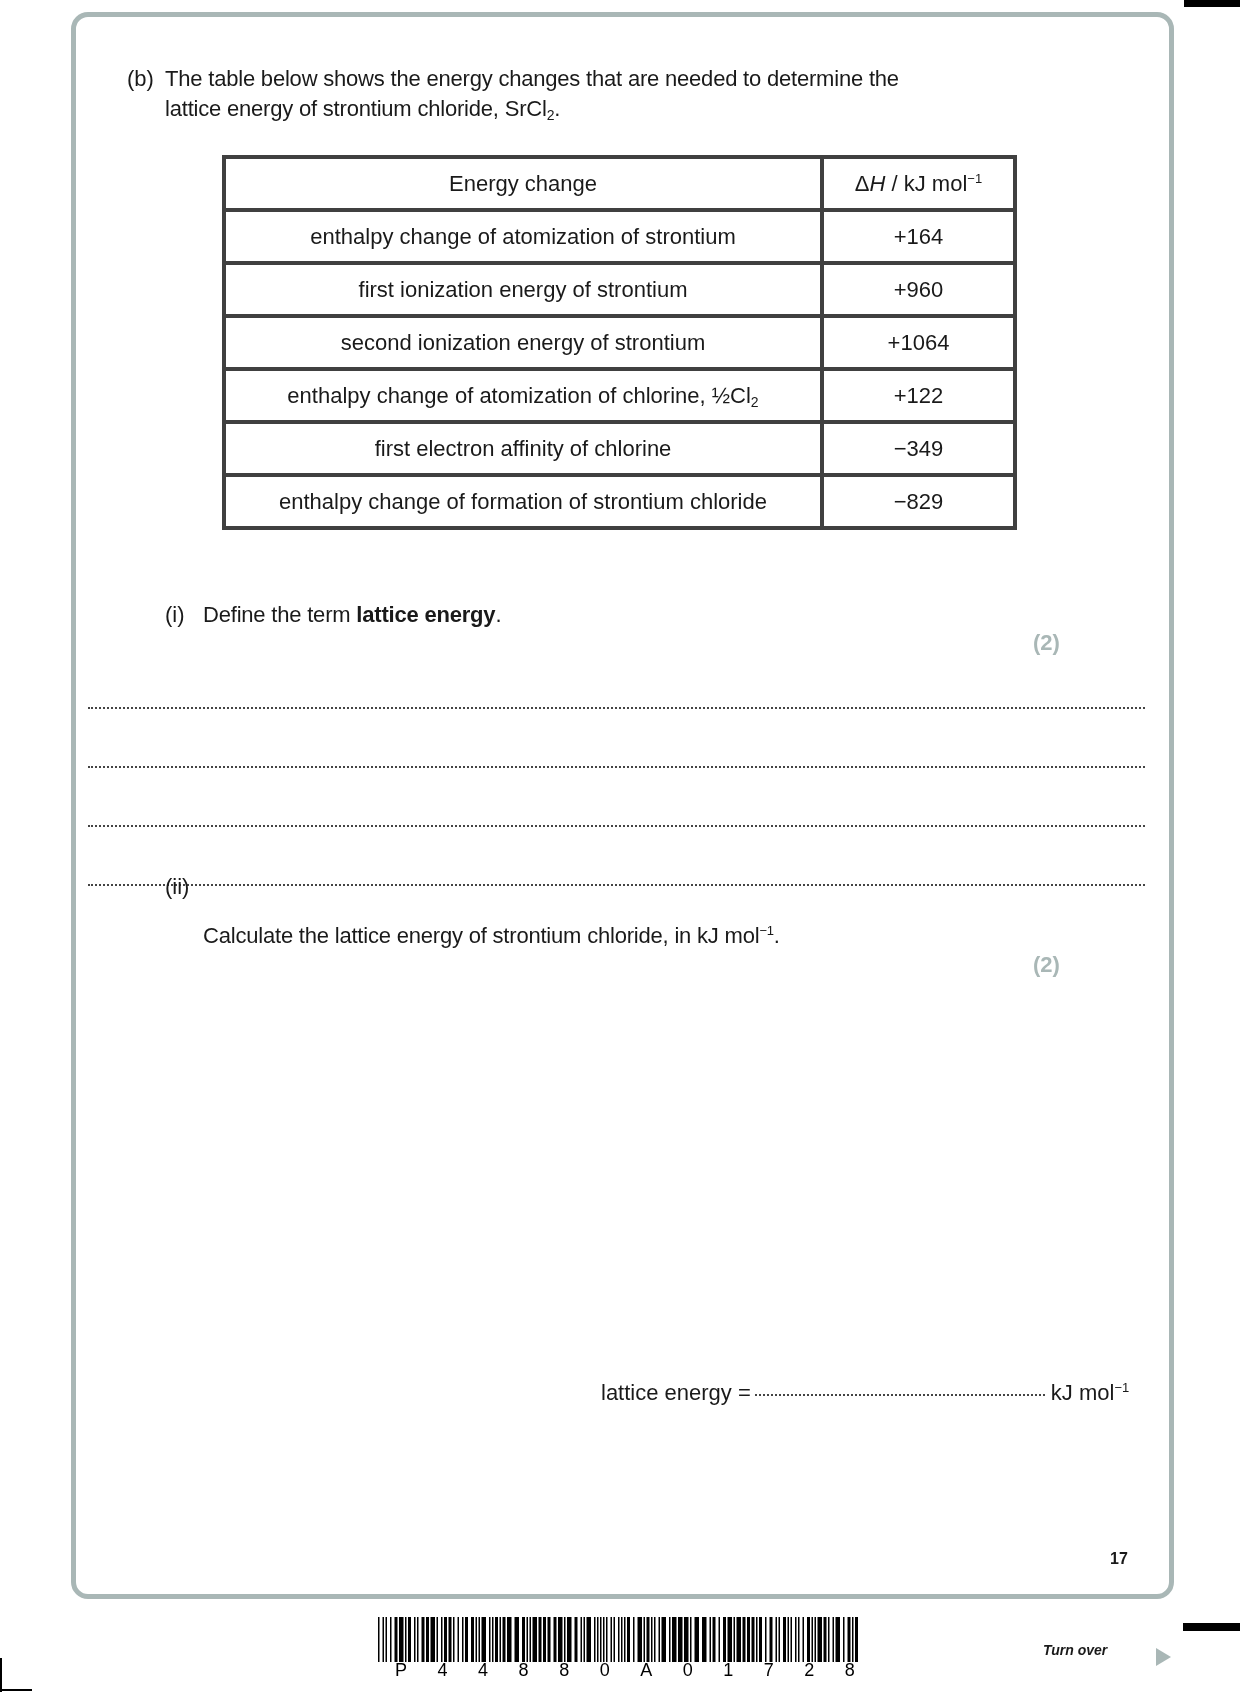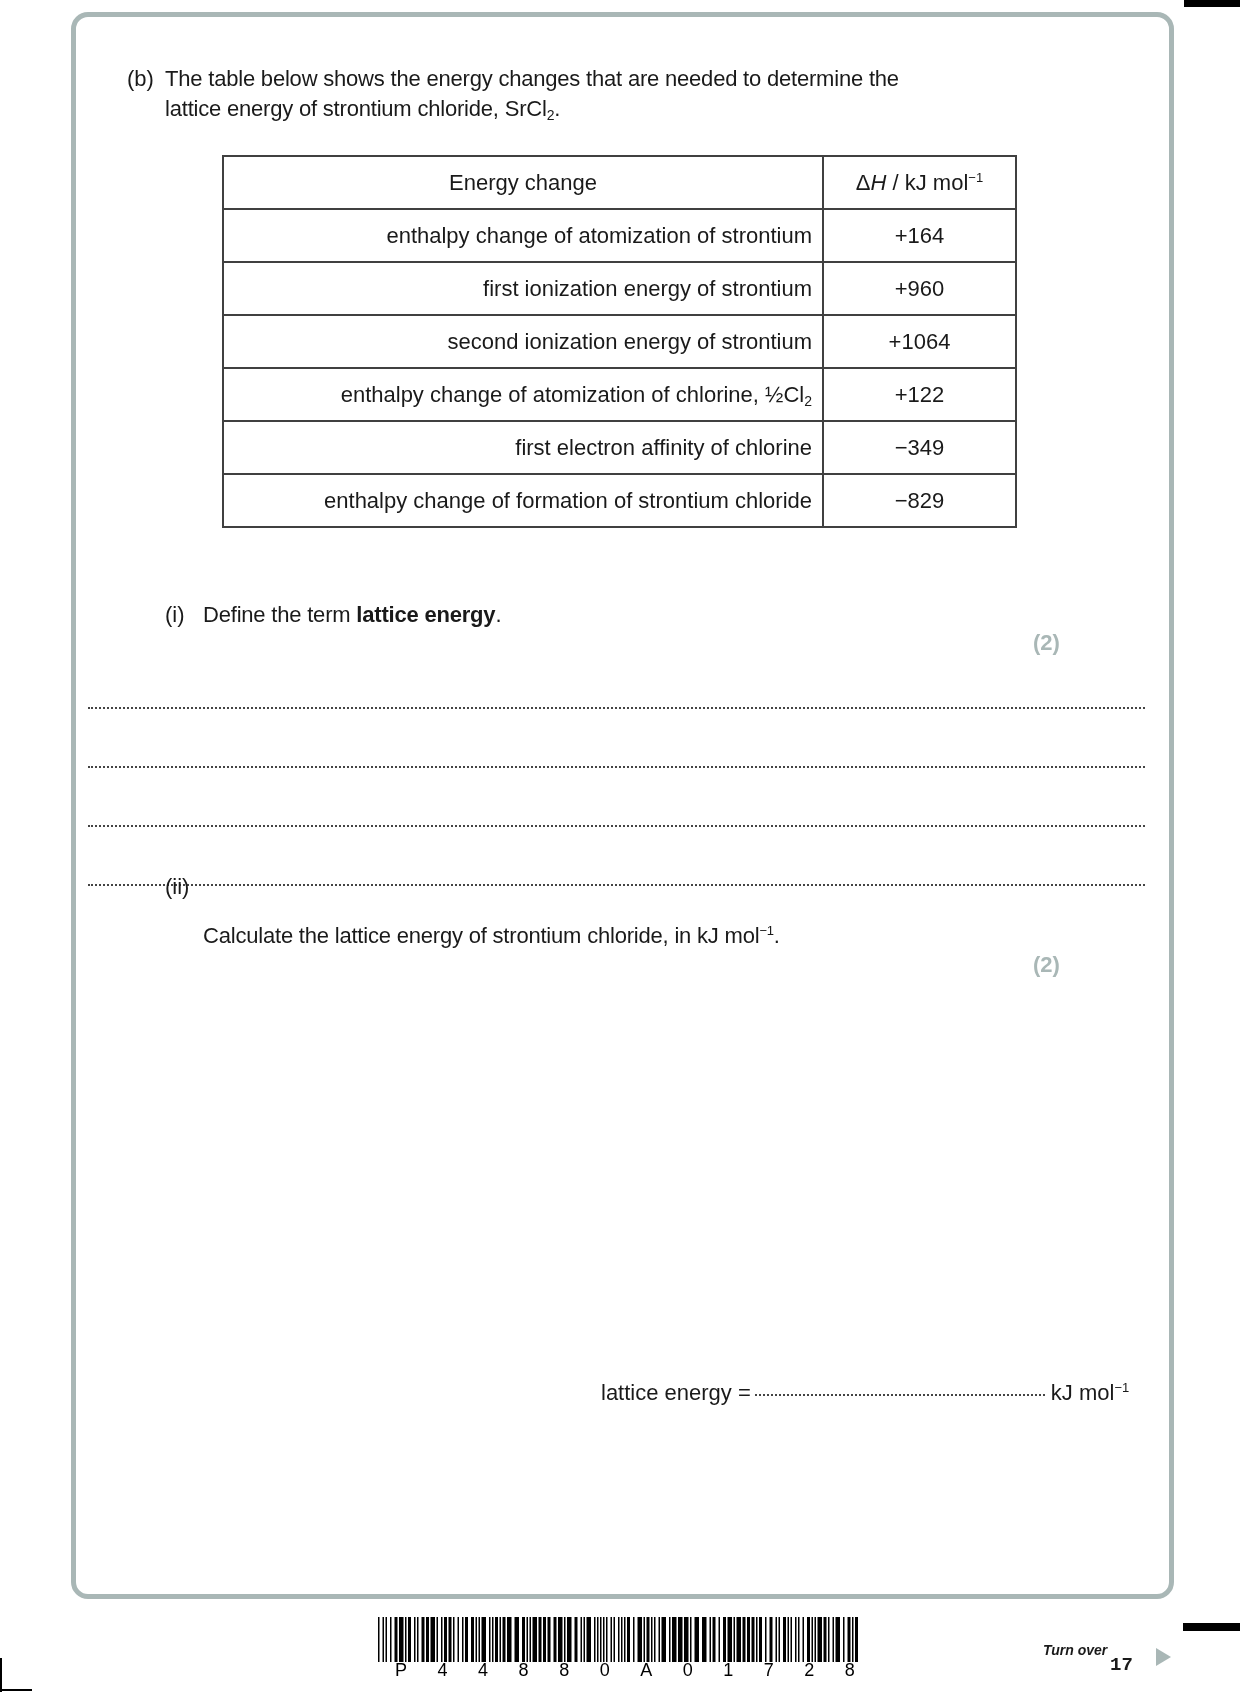--- a/index.html
+++ b/index.html
@@ -20,44 +20,44 @@
   .q-text { position: absolute; font-size: 22px; line-height: 29px; letter-spacing: -0.2px; }
   .q-label { position: absolute; font-size: 22px; line-height: 29px; }
   sub { font-size: 14px; vertical-align: -4px; line-height: 0; }
   sup { font-size: 13px; vertical-align: 8px; line-height: 0; }
 
   table.energy {
     position: absolute; left: 222px; top: 155px; width: 795px;
     border-collapse: collapse; font-size: 22px;
   }
   table.energy td, table.energy th {
-    border: 2px solid #404040; height: 53px; padding: 0 10px; box-sizing: border-box;
+    border: 4px solid #404040; height: 53px; padding: 0 10px; box-sizing: border-box;
     font-weight: normal;
   }
   table.energy th { text-align: center; }
   table.energy td.val { text-align: center; width: 193px; }
-  table.energy td.desc { text-align: right; }
+  table.energy td.desc { text-align: center; }
 
   .marks { position: absolute; font-size: 22px; font-weight: bold; color: #a9b7b6; }
   .dotline {
     position: absolute; left: 88px; width: 1057px; height: 0;
     border-top: 2px dotted #444;
   }
   .answer-row { position: absolute; top: 1378px; left: 601px; font-size: 22px; line-height: 30px; white-space: nowrap; }
   .answer-row .dots {
     display: inline-block; width: 290px; height: 0; border-top: 2px dotted #444;
     vertical-align: 4px; margin: 0 6px 0 4px;
   }
   .barcode { position: absolute; left: 378px; top: 1617px; width: 482px; height: 45px; }
   .barcode-text {
     position: absolute; left: 395px; top: 1660px; width: 460px;
     display: flex; justify-content: space-between;
     font-family: "Liberation Sans", sans-serif; font-size: 18px; color: #000;
   }
-  .page-num { position: absolute; left: 1110px; top: 1654px; font-size: 19px; font-weight: bold; font-family: Liberation Mono, monospace; }
+  .page-num { position: absolute; left: 1110px; top: 1550px; font-size: 16px; font-weight: bold; }
   .turn-over { position: absolute; left: 1043px; top: 1642px; font-size: 14px; font-style: italic; font-weight: bold; }
   .turn-arrow {
     position: absolute; left: 1156px; top: 1648px; width: 0; height: 0;
     border-top: 9px solid transparent; border-bottom: 9px solid transparent;
     border-left: 15px solid #a9b7b6;
   }
 </style>
 </head>
 <body>
 

